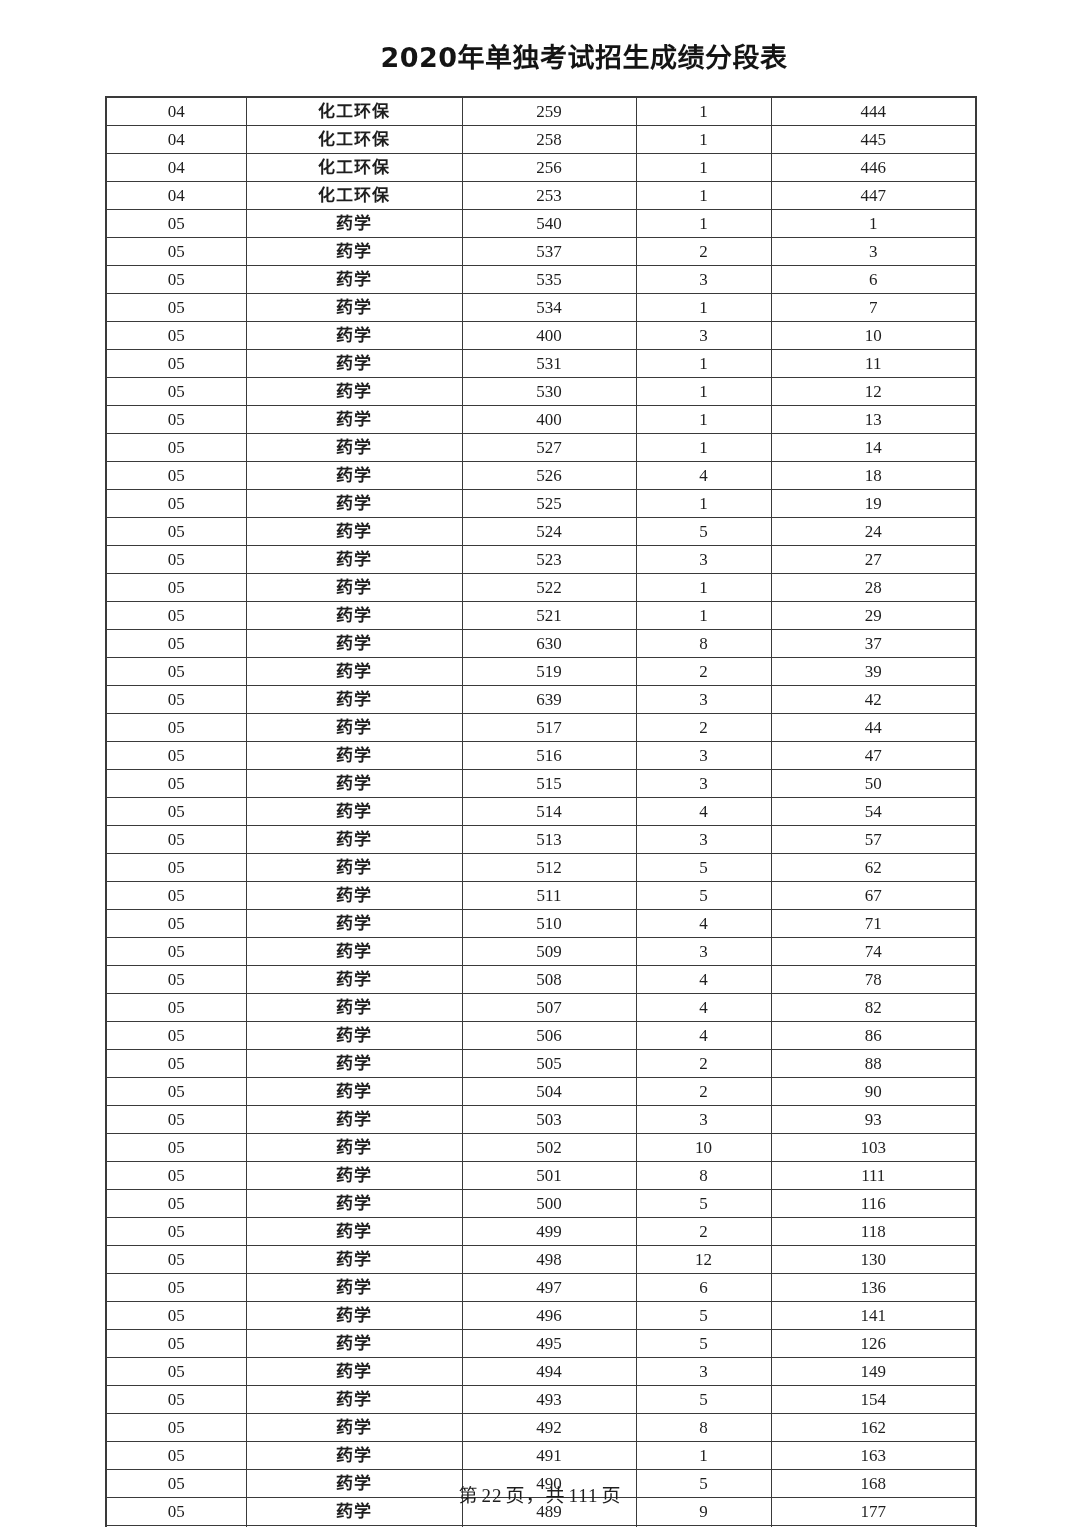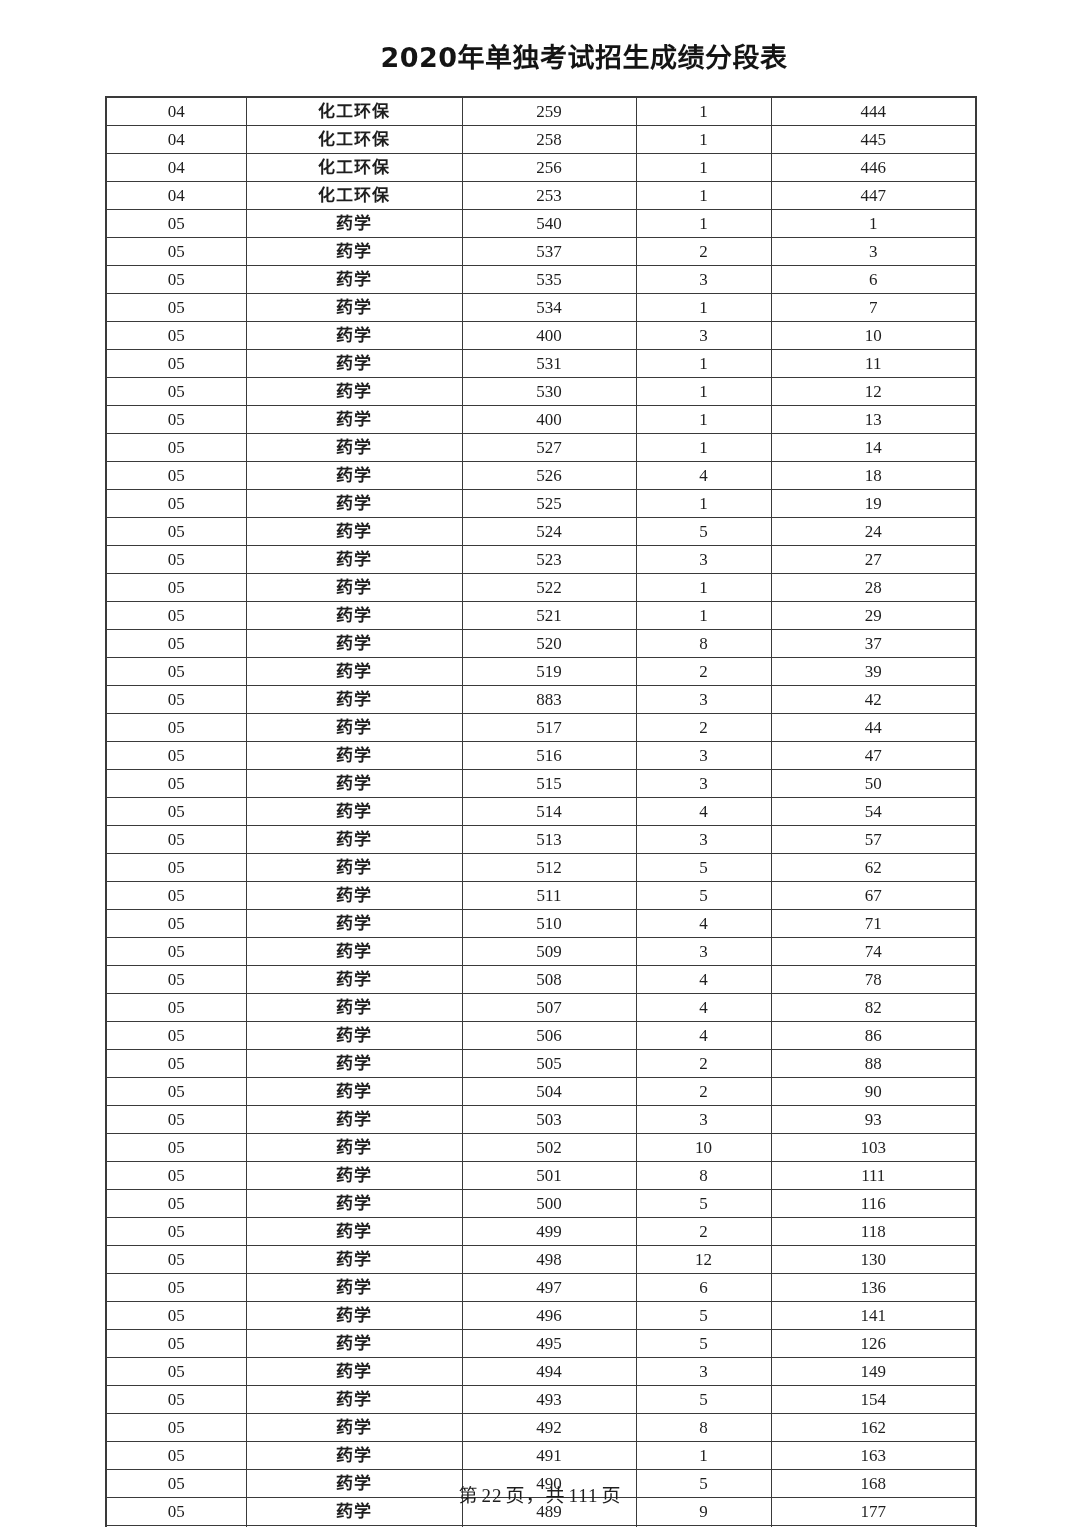--- a/index.html
+++ b/index.html
@@ -239,35 +239,35 @@
         <tr>
           <td>05</td>
           <td class="major-cell">药学</td>
           <td>521</td>
           <td>1</td>
           <td>29</td>
         </tr>
         <tr>
           <td>05</td>
           <td class="major-cell">药学</td>
-          <td>520</td>
+          <td>630</td>
           <td>8</td>
           <td>37</td>
         </tr>
         <tr>
           <td>05</td>
           <td class="major-cell">药学</td>
           <td>519</td>
           <td>2</td>
           <td>39</td>
         </tr>
         <tr>
           <td>05</td>
           <td class="major-cell">药学</td>
-          <td>883</td>
+          <td>639</td>
           <td>3</td>
           <td>42</td>
         </tr>
         <tr>
           <td>05</td>
           <td class="major-cell">药学</td>
           <td>517</td>
           <td>2</td>
           <td>44</td>
         </tr>

